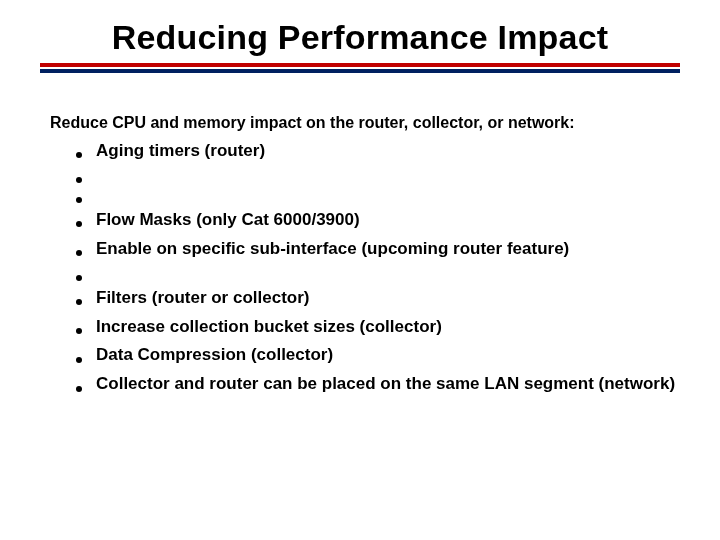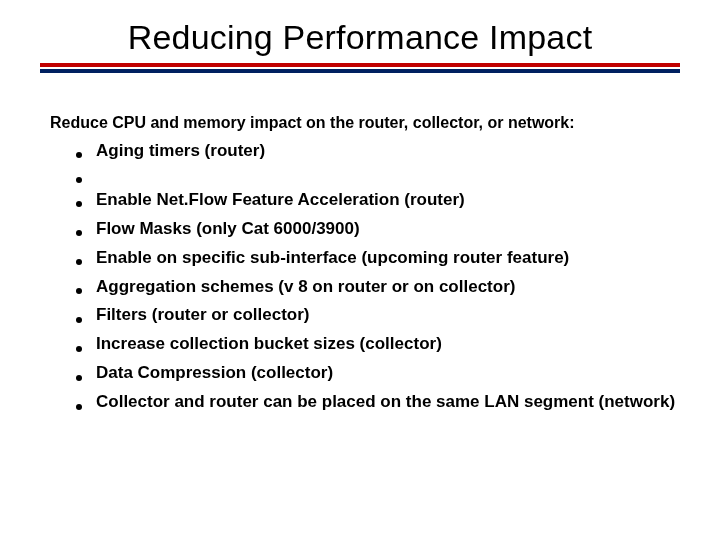--- a/index.html
+++ b/index.html
@@ -1,18 +1,18 @@
 <!DOCTYPE html>
 <html><head>
 <meta charset="utf-8">
 <style>
   * { margin: 0; padding: 0; box-sizing: border-box; }
   html, body { width: 720px; height: 540px; background: #fff; font-family: Arial, Helvetica, sans-serif; color: #000; }
   .slide { width: 720px; height: 540px; position: relative; padding: 18px 40px 0 40px; }
-  .title { font-size: 34px; font-weight: 400; text-align: center; margin: 0 20px 6px 20px; letter-spacing: 0.2px; }
+  .title { font-size: 34px; font-weight: 700; text-align: center; margin: 0 20px 6px 20px; letter-spacing: 0.2px; }
   .rule { margin-top: 4px; }
   .rule .red { height: 4px; background: #c00000; }
   .rule .blue { height: 4px; background: #002060; margin-top: 2px; }
   .intro { font-size: 16px; font-weight: 700; margin: 40px 10px 0 10px; line-height: 1.3; }
   ul.bullets { list-style: none; margin: 6px 0 0 36px; }
   ul.bullets li { display: flex; align-items: center; margin-bottom: 6px; }
   ul.bullets li .dot { width: 6px; height: 6px; border-radius: 50%; background: #000; flex: 0 0 auto; margin-top: 8px; margin-right: 14px; }
   ul.bullets li .text { font-size: 17px; font-weight: 700; line-height: 1.35; }
 </style>
 </head>
@@ -28,33 +28,31 @@
   <ul class="bullets">
     <li>
         <span class="dot"></span>
         <span class="text">Aging timers (router)</span>
       </li>
     <li>
         <span class="dot"></span>
       </li>
     <li>
         <span class="dot"></span>
-        <span class="text">Enable Net.Flow Feature Acceleration (router)</span>
       </li>
     <li>
         <span class="dot"></span>
         <span class="text">Flow Masks (only Cat 6000/3900)</span>
       </li>
     <li>
         <span class="dot"></span>
         <span class="text">Enable on specific sub-interface (upcoming router feature)</span>
       </li>
     <li>
         <span class="dot"></span>
-        <span class="text">Aggregation schemes (v 8 on router or on collector)</span>
       </li>
     <li>
         <span class="dot"></span>
         <span class="text">Filters (router or collector)</span>
       </li>
     <li>
         <span class="dot"></span>
         <span class="text">Increase collection bucket sizes (collector)</span>
       </li>
     <li>

